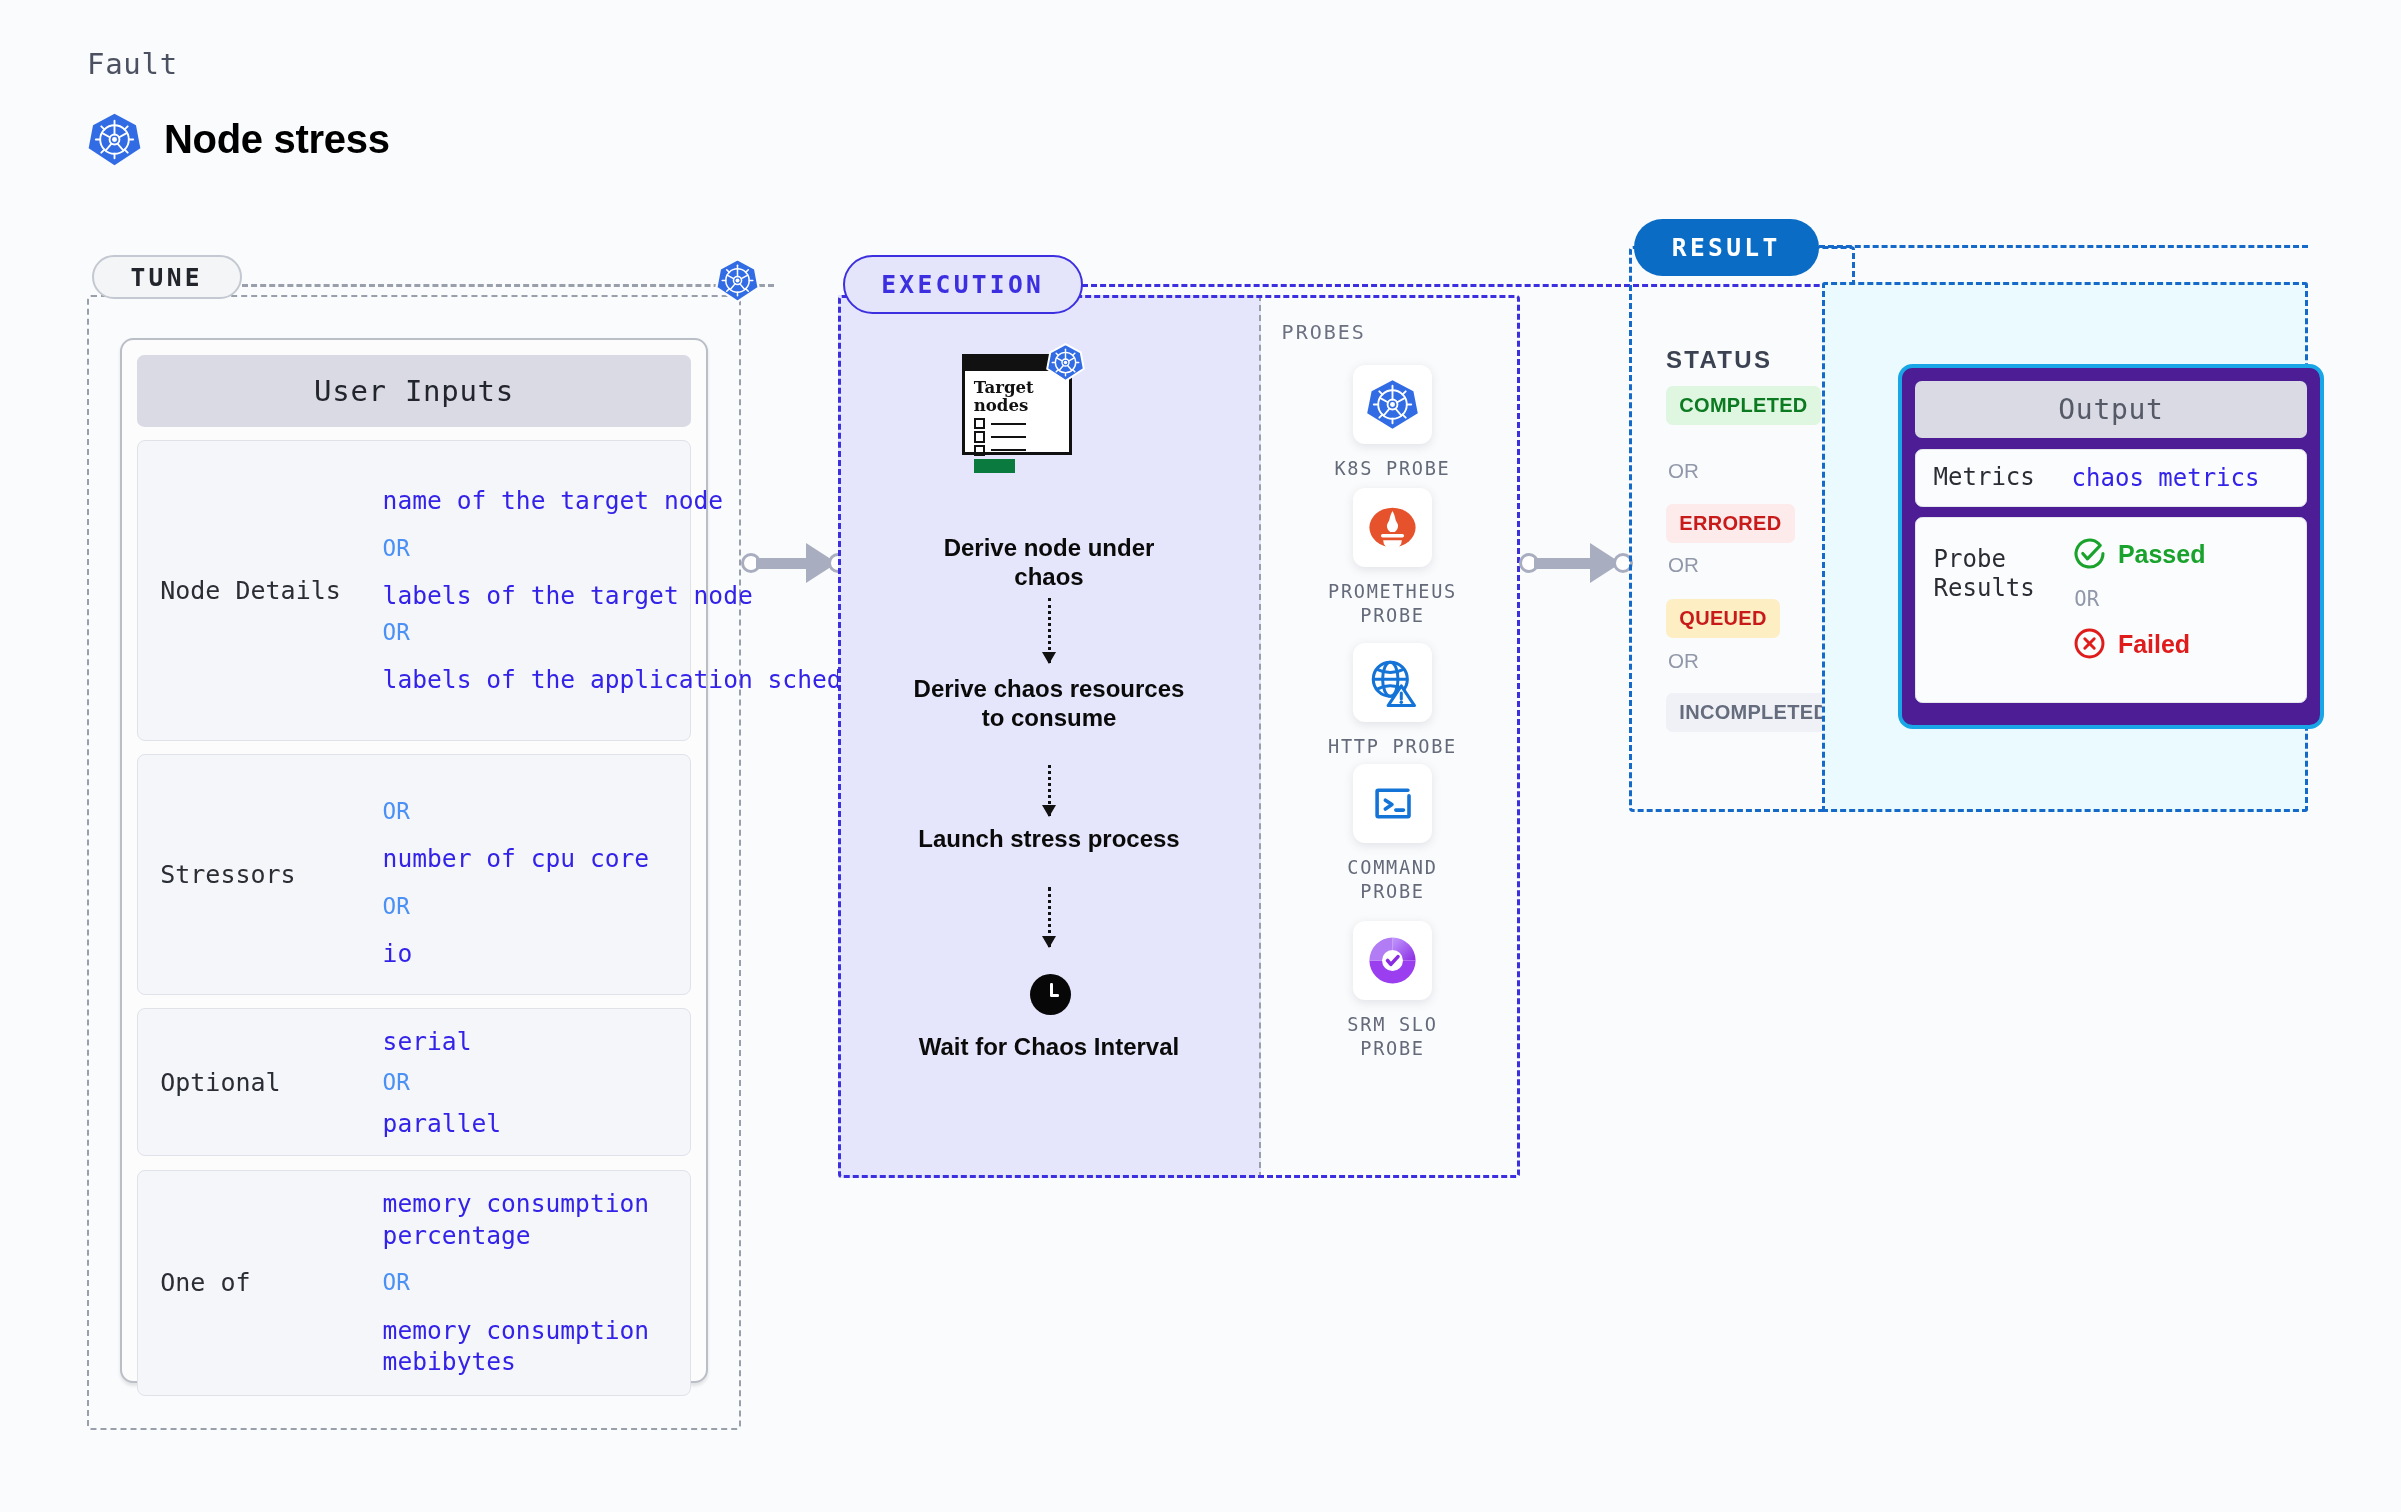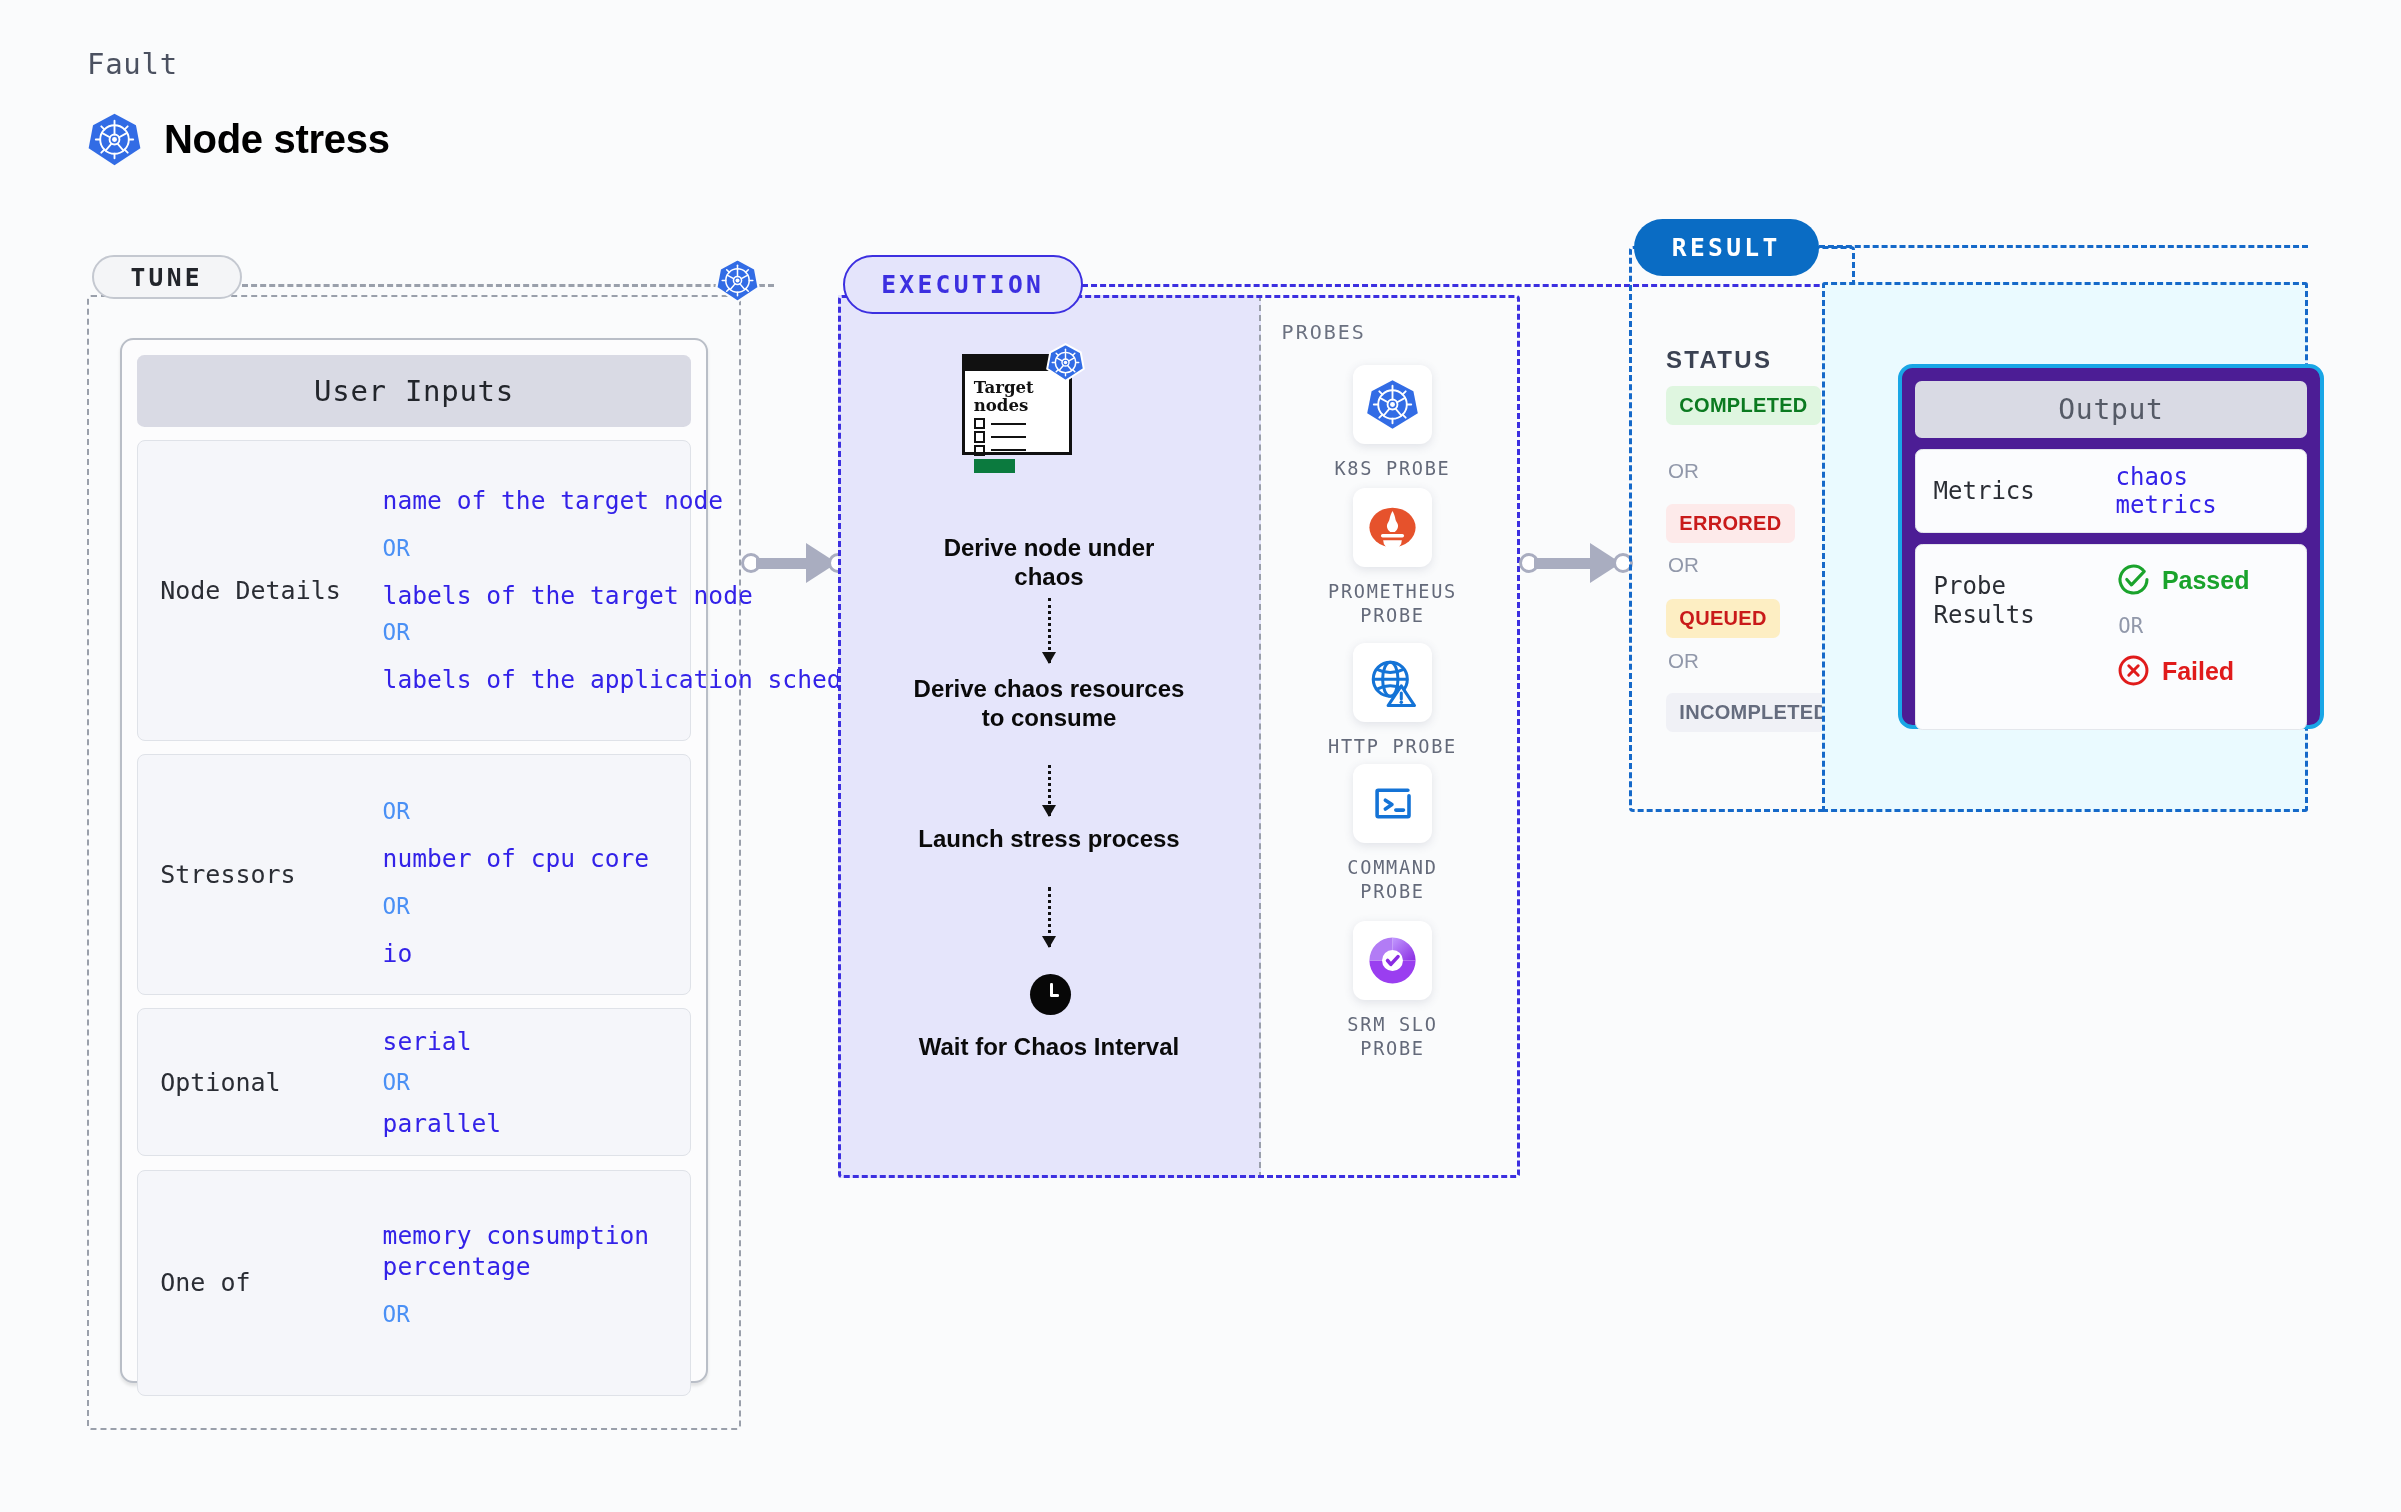--- a/index.html
+++ b/index.html
@@ -213,21 +213,20 @@
   .out-header {
     height: 57px; background: #d9dae4; border-radius: 6.7px;
     display: flex; align-items: center; justify-content: center;
     font-family: "DejaVu Sans Mono", monospace;
     font-size: 28px; color: #555a66; letter-spacing: 0.7px;
   }
   .out-row {
     margin-top: 10.6px; background: #fbfcfe; border: 1.3px solid #e4e7ec;
     border-radius: 7.3px; display: flex; align-items: center;
     padding: 13.3px 9.3px;
-    gap: 44px;
   }
   .out-label {
     width: 146px; flex: 0 0 146px; padding-left: 8px;
     font-family: "DejaVu Sans Mono", monospace;
     font-size: 24px; color: #2a2d34; line-height: 1.22;
   }
   .out-val {
     flex: 1; font-family: "DejaVu Sans Mono", monospace;
     font-size: 24px; color: #3322e8;
   }
@@ -345,20 +344,21 @@
           <p class="or" style="margin:10.6px 0">OR</p>
           <p class="val">parallel</p>
         </div>
       </div>
 
       <div class="input-group" style="height:226px">
         <div class="ig-label">One of</div>
         <div class="ig-values">
           <p class="val">memory consumption percentage</p>
           <p class="or">OR</p>
+          <p class="val">memory consumption mebibytes</p>
         </div>
       </div>
     </div>
   </div>
 
   <div class="connector" style="left:741px; top:540px; width:106px;">
     <div class="dot" style="left:0"></div>
     <div class="shaft" style="left:14.6px; width:61px;"></div>
     <div class="head" style="left:65px;"></div>
     <div class="dot" style="left:87px"></div>

